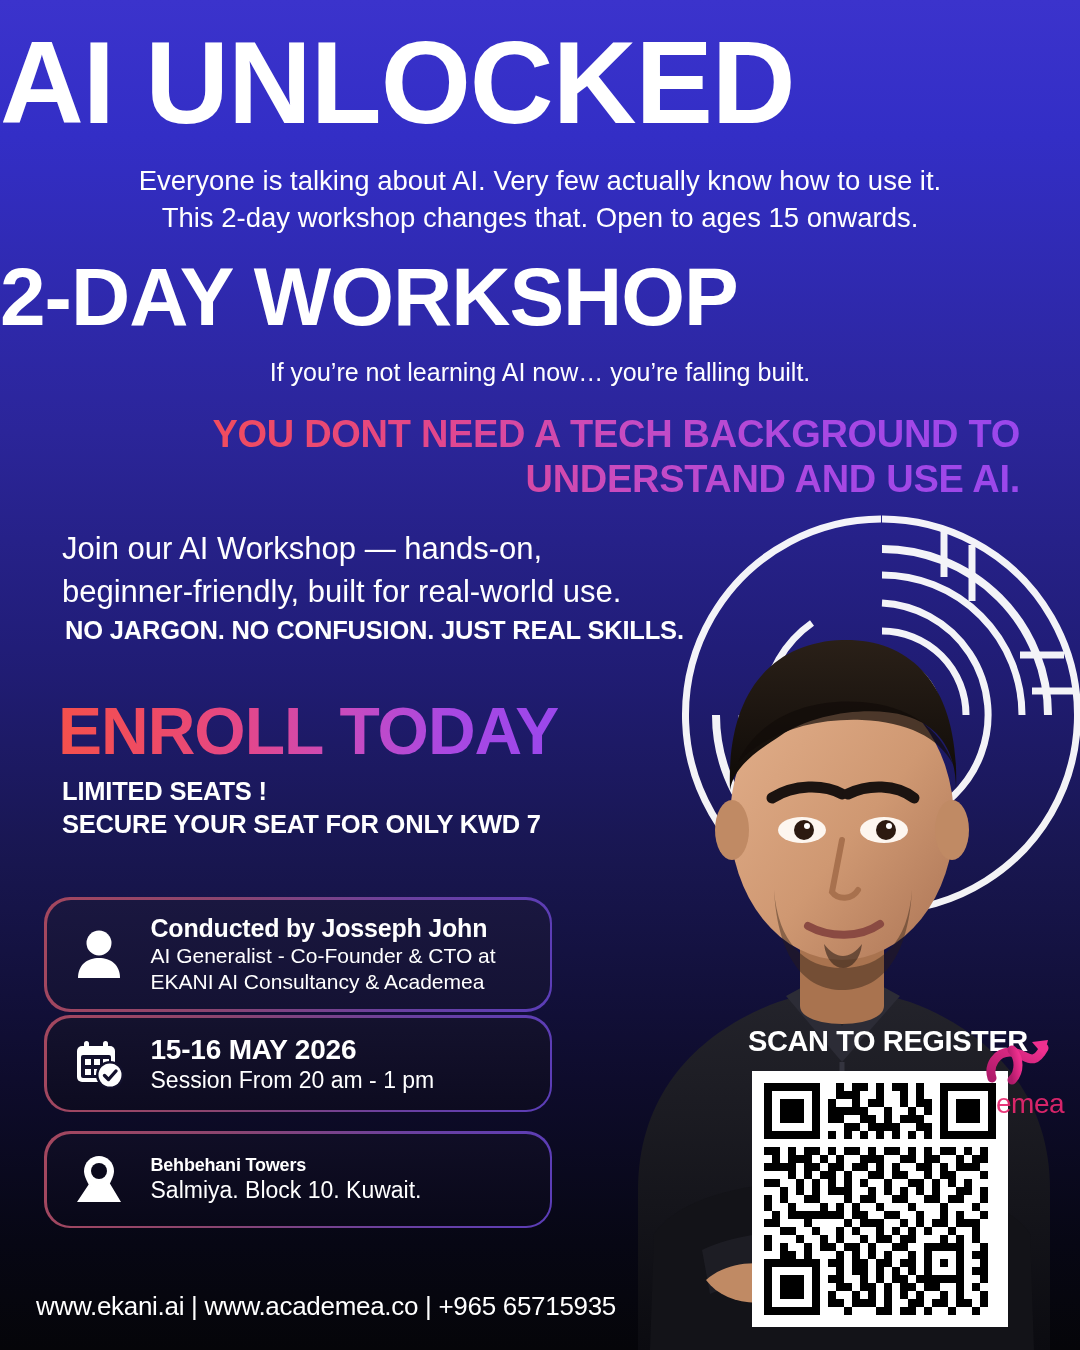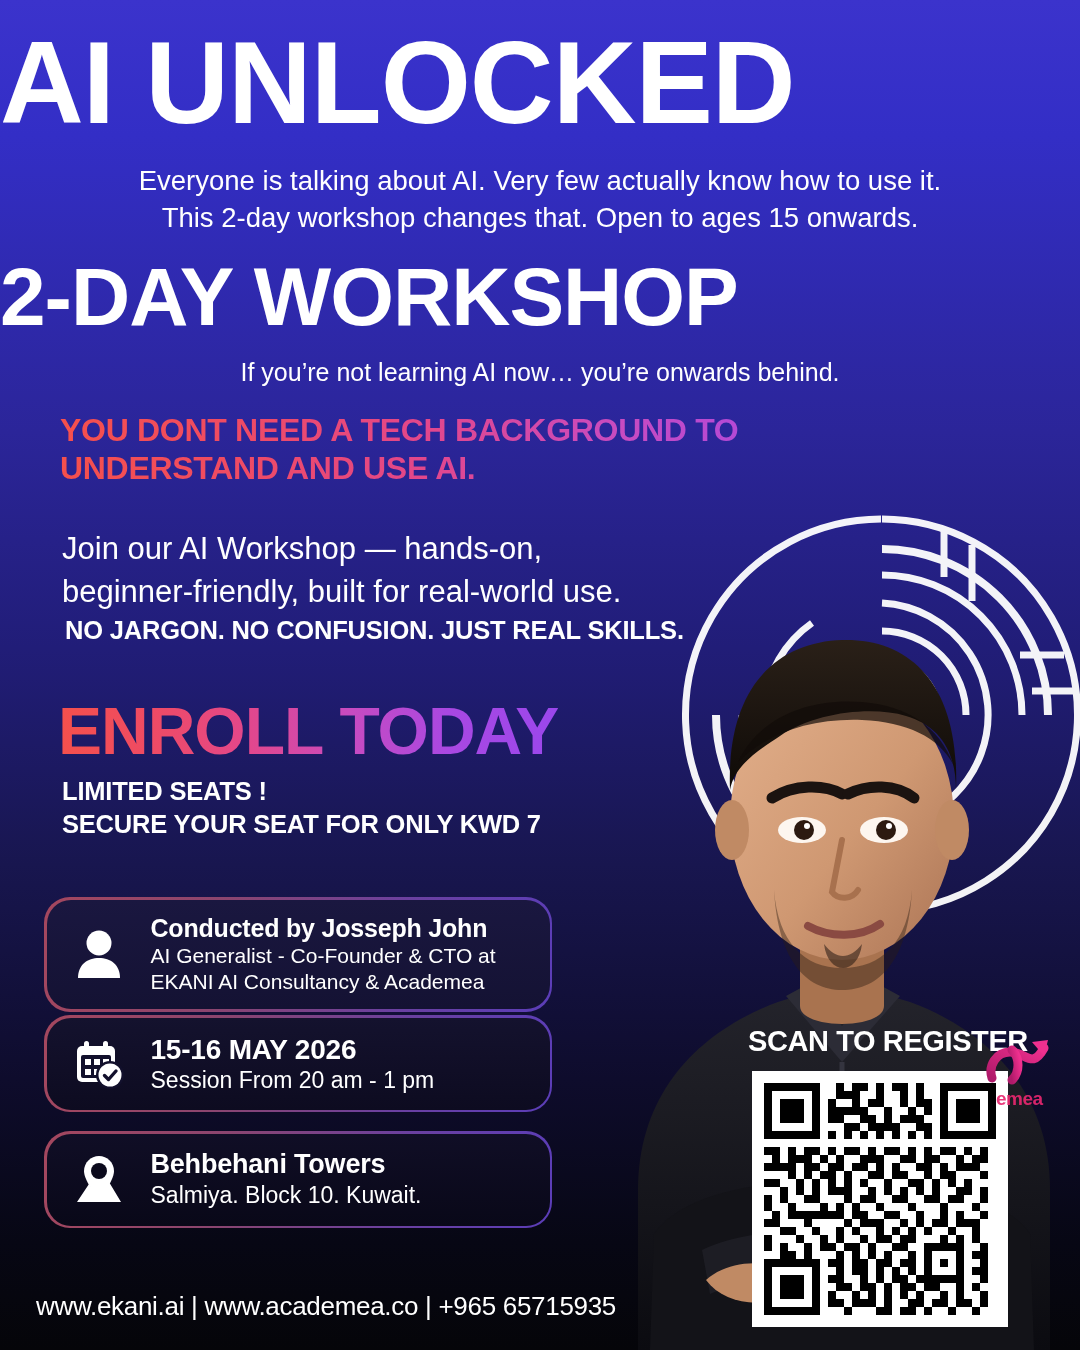--- a/index.html
+++ b/index.html
@@ -75,23 +75,23 @@
     background:linear-gradient(90deg,
       #f5504c 0%, #ef4b63 18%, #e2478c 38%,
       #c84bc0 58%, #a948e2 78%, #9a47ec 100%);
     -webkit-background-clip:text;
     background-clip:text;
     color:transparent;
     -webkit-text-fill-color:transparent;
   }
 
   #no-tech {
-    position:absolute; left:60px; right:60px; top:412px;
-    text-align:left;
-    font-size:32px; font-weight:bold; line-height:1.18;
+    position:absolute; left:76px; right:60px; top:412px;
+    text-align:right;
+    font-size:38px; font-weight:bold; line-height:1.18;
     letter-spacing:-.3px;
   }
 
   #join {
     position:absolute; left:62px; top:528px; width:620px;
     color:#fff; font-size:31px; line-height:1.38; font-weight:400;
   }
 
   #nojargon {
     position:absolute; left:65px; top:616px; width:640px;
@@ -132,21 +132,21 @@
   #card-3 .card-inner { background:linear-gradient(180deg,#100e26 0%, #090818 100%); }
 
   .card-icon { flex:0 0 64px; height:64px; display:flex; align-items:center; justify-content:center; }
   .card-text { flex:1 1 auto; color:#fff; }
   .card-title { font-size:25px; font-weight:bold; line-height:1.18; letter-spacing:-.2px; }
   .card-sub   { font-size:21.5px; font-weight:400; line-height:1.24; }
   #card-1 .card-title { font-size:25px; }
   #card-1 .card-sub { font-size:21px; }
   #card-2 .card-title { font-size:28px; }
   #card-2 .card-sub { font-size:23px; }
-  #card-3 .card-title { font-size:27px; }
+  #card-3 .card-title { font-size:18px; }
   #card-3 .card-sub { font-size:23px; }
 
   
   #scan-label {
     position:absolute; left:748px; top:1025px;
     color:#fff; font-size:29px; font-weight:bold; letter-spacing:-.4px;
     white-space:nowrap;
   }
   #qr-wrap {
     position:absolute; left:752px; top:1071px;
@@ -155,21 +155,21 @@
   }
   #qr { display:block; width:232px; height:232px; }
 
   
   #shirt-logo {
     position:absolute; left:982px; top:1032px;
     width:96px; height:92px; pointer-events:none;
   }
   #shirt-logo .logo-word {
     position:absolute; left:14px; top:56px;
-    color:#e8276f; font-size:19px; font-weight:bold; letter-spacing:-.5px;
+    color:#e8276f; font-size:28px; font-weight:normal; letter-spacing:-.5px;
     opacity:.92;
   }
 
   
   #footer {
     position:absolute; left:36px; bottom:28px;
     color:#fff; font-size:26px; font-weight:400; letter-spacing:-.3px;
     white-space:nowrap;
   }
 </style>
@@ -269,21 +269,21 @@
 
   <div id="title" class="h1">AI UNLOCKED</div>
 
   <div id="lede">
     <div>Everyone is talking about AI.  Very few actually know how to use it.</div>
     <div>This 2-day workshop changes that. Open to ages 15 onwards.</div>
   </div>
 
   <div id="workshop" class="h1">2-DAY WORKSHOP</div>
 
-  <div id="tagline">If you’re not learning AI now… you’re onwards behind.</div>
+  <div id="tagline">If you’re not learning AI now… you’re falling built.</div>
 
   <div id="no-tech" class="grad-text">
     <div>YOU DONT NEED A TECH BACKGROUND TO</div>
     <div>UNDERSTAND AND USE AI.</div>
   </div>
 
   <div id="join">
     <div>Join our AI Workshop — hands-on,</div>
     <div>beginner-friendly, built for real-world use.</div>
   </div>

